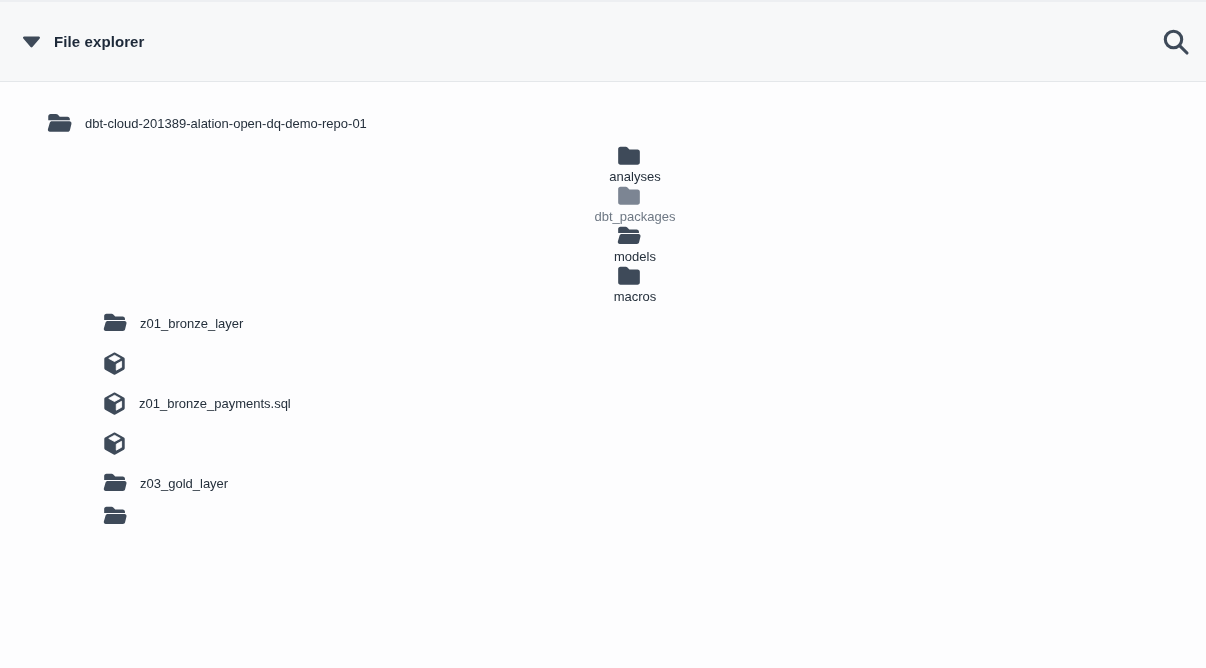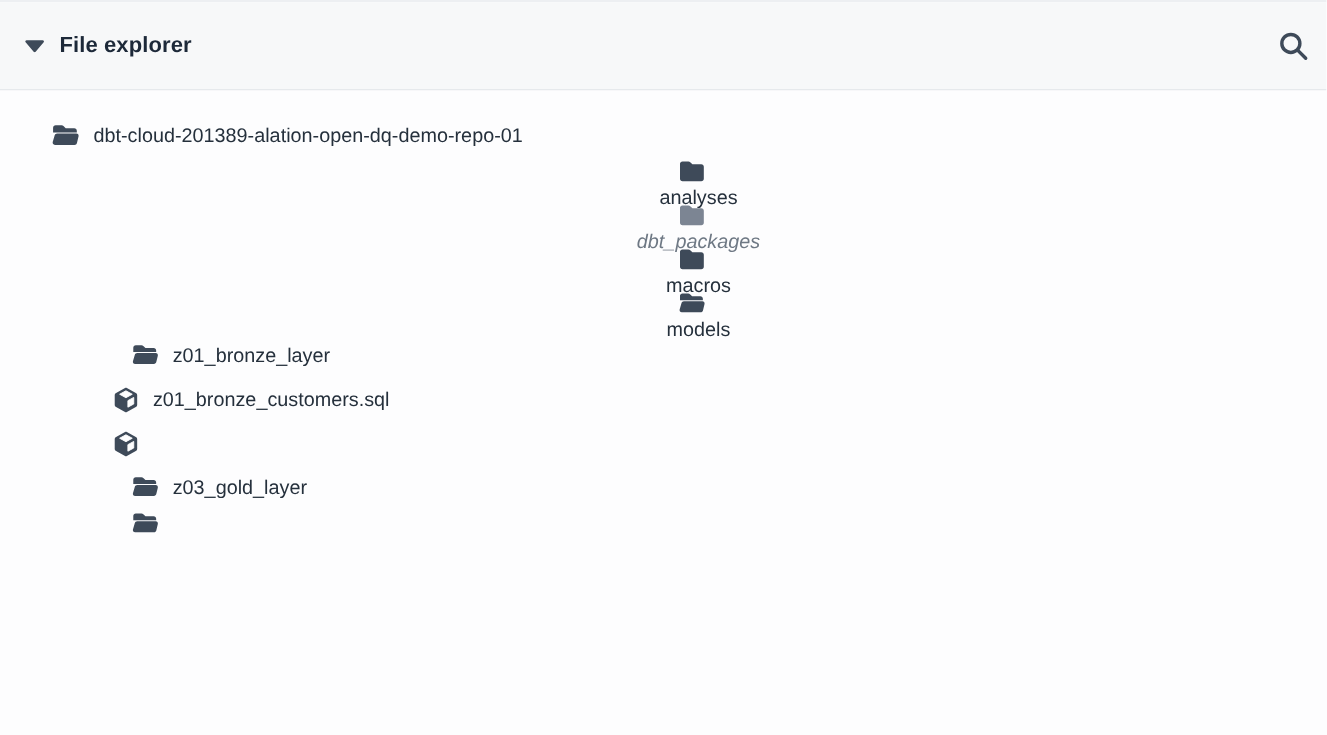--- a/index.html
+++ b/index.html
@@ -24,21 +24,21 @@
     padding: 0 20px;
     position: relative;
   }
   .caret-btn {
     width: 22px; height: 22px;
     display: flex; align-items: center; justify-content: center;
     cursor: pointer; background: none; border: none;
   }
   .header-title {
     margin-left: 12px;
-    font-size: 20px; font-weight: 700;
+    font-size: 15px; font-weight: 700;
     color: #1d2939;
     letter-spacing: 0.1px;
   }
   .search-btn {
     position: absolute; right: 13px; top: 50%;
     transform: translateY(-50%);
     width: 34px; height: 34px;
     display: flex; align-items: center; justify-content: center;
     cursor: pointer; background: none; border: none;
   }
@@ -49,28 +49,28 @@
     overflow: hidden;
   }
   .row {
     height: 40px;
     display: flex; align-items: center;
     cursor: pointer;
     white-space: nowrap;
   }
   .row .icon { flex: 0 0 auto; display: flex; align-items: center; margin-right: 12px; }
   .row .label {
-    font-size: 18px;
+    font-size: 13px;
     color: #25303c;
   }
   .d0 { padding-left: 46px; }
   .d1 { padding-left: 64px; flex-direction: column; }
-  .d2 { padding-left: 119px; }
+  .d2 { padding-left: 54px; margin-left: 48px; }
   .d3 { padding-left: 102px; }
-  .muted .label { color: #6e7884; font-style: italic; }
+  .muted .label { color: #6e7884; }
   .muted .icon svg { fill: #7c8593; }
   .icon svg { fill: #3e4a59; display: block; }
   .row-partial { align-items: flex-start; }
   .row-partial .icon { margin-top: 0; }
   .hidden-defs { position: absolute; width: 0; height: 0; overflow: hidden; }
 </style>
 </head>
 <body>
 
 <svg class="hidden-defs" aria-hidden="true">
@@ -132,62 +132,69 @@
           <svg width="26" height="26" viewBox="0 0 24 24">
             <use href="#ic-folder-closed"></use>
           </svg>
         </span>
       <span class="label">dbt_packages</span>
     </div>
 
     <div class="row d1">
       <span class="icon">
           <svg width="26" height="26" viewBox="0 0 24 24">
+            <use href="#ic-folder-open"></use>
+          </svg>
+        </span>
+      <span class="label">models</span>
+    </div>
+
+    <div class="row d1">
+      <span class="icon">
+          <svg width="26" height="26" viewBox="0 0 24 24">
             <use href="#ic-folder-closed"></use>
           </svg>
         </span>
       <span class="label">macros</span>
-    </div>
-
-    <div class="row d1">
-      <span class="icon">
-          <svg width="26" height="26" viewBox="0 0 24 24">
-            <use href="#ic-folder-open"></use>
-          </svg>
-        </span>
-      <span class="label">models</span>
     </div>
 
     <div class="row d2">
       <span class="icon">
           <svg width="26" height="26" viewBox="0 0 24 24">
             <use href="#ic-folder-open"></use>
           </svg>
         </span>
       <span class="label">z01_bronze_layer</span>
     </div>
 
     <div class="row d3">
       <span class="icon">
           <svg width="25" height="25" viewBox="0 0 24 24">
             <use href="#ic-model-cube"></use>
           </svg>
         </span>
-      <span class="label">z01_bronze_customers.sql</span>
-    </div>
-
-
+    </div>
 
 
     <div class="row d3">
       <span class="icon">
           <svg width="25" height="25" viewBox="0 0 24 24">
             <use href="#ic-model-cube"></use>
           </svg>
         </span>
+      <span class="label">z01_bronze_payments.sql</span>
+    </div>
+
+
+    <div class="row d3">
+      <span class="icon">
+          <svg width="25" height="25" viewBox="0 0 24 24">
+            <use href="#ic-model-cube"></use>
+          </svg>
+        </span>
     </div>
 
 
     <div class="row d2">
       <span class="icon">
           <svg width="26" height="26" viewBox="0 0 24 24">
             <use href="#ic-folder-open"></use>
           </svg>
         </span>
       <span class="label">z03_gold_layer</span>

